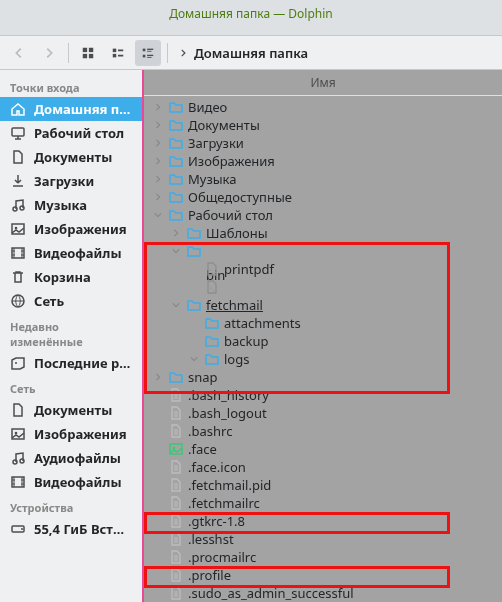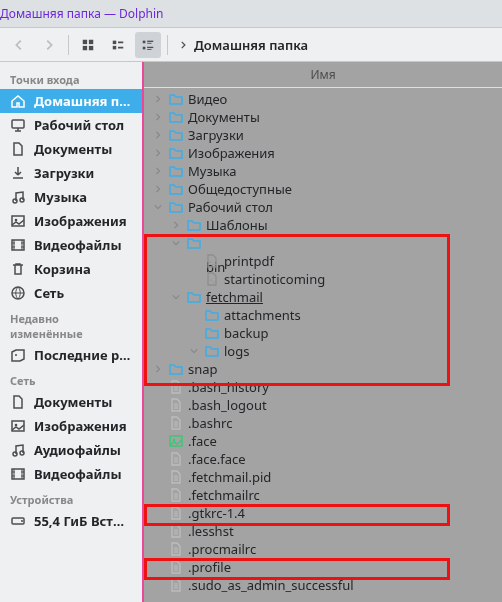--- a/index.html
+++ b/index.html
@@ -1,17 +1,17 @@
 <!DOCTYPE html>
 <html><head>
 <meta charset="utf-8">
 <style>
   * { box-sizing: border-box; margin: 0; padding: 0; }
   body { font-family: "Noto Sans", "Segoe UI", sans-serif; font-size: 13px; color: #232629; background: #eff0f1; width: 502px; height: 602px; overflow: hidden; }
-  .titlebar { height: 28px; line-height: 28px; text-align: left; background: #dde1e4; font-size: 12px; color: #6d28d9; border-bottom: 1px solid #c5c9cc; }
+  .titlebar { height: 36px; line-height: 28px; text-align: center; background: #dde1e4; font-size: 12px; color: #4d7c0f; border-bottom: 1px solid #c5c9cc; }
   .toolbar { height: 34px; display: flex; align-items: center; padding: 0 6px; gap: 4px; border-bottom: 1px solid #c5c9cc; }
   .tb-btn { width: 26px; height: 26px; display: flex; align-items: center; justify-content: center; border-radius: 3px; color: #4d4d4d; }
   .tb-btn.disabled { color: #bdbdbd; }
   .tb-btn.active { background: #cfd3d7; }
   .tb-sep { width: 1px; height: 20px; background: #c5c9cc; margin: 0 2px; }
   .tb-chev { margin-left: 4px; color: #4d4d4d; }
   .breadcrumb { font-weight: 600; font-size: 13px; margin-left: 2px; }
   .main { display: flex; height: calc(602px - 28px - 34px); }
   .sidebar { width: 144px; background: #eff0f1; border-right: 2px solid #ec4899; padding-top: 4px; overflow:hidden;font-weight:bold; }
   .sb-section { font-size: 11px; color: #888; padding: 6px 10px 2px; }
@@ -369,21 +369,20 @@
         </div>
         <div class="tree-row">
           <span class="indent" style="width: 46px;"></span>
           <span class="tw"></span>
           <span class="fic">
             <svg width="16" height="16" viewBox="0 0 16 16">
               <path d="M4 2h5l3 3v9H4z" fill="none" stroke="#8e8e8e" stroke-width="1.3"></path>
               <text x="5" y="11" font-size="6" fill="#8e8e8e">&gt;_</text>
             </svg>
           </span>
-          <span>startinoticoming</span>
         </div>
         <div class="tree-row">
           <span class="indent" style="width: 28px;"></span>
           <span class="tw">
             <svg width="8" height="8" viewBox="0 0 10 10">
               <path d="M1 3l4 4 4-4" fill="none" stroke="#888" stroke-width="1.5"></path>
             </svg>
           </span>
           <span class="fic">
             <svg width="16" height="16" viewBox="0 0 16 16">
@@ -487,21 +486,21 @@
         </div>
         <div class="tree-row">
           <span class="indent" style="width: 10px;"></span>
           <span class="tw"></span>
           <span class="fic">
             <svg width="16" height="16" viewBox="0 0 16 16">
               <path d="M4 2h5l3 3v9H4z" fill="none" stroke="#bdbdbd" stroke-width="1.3"></path>
               <path d="M6 7h4M6 9h4M6 11h4" stroke="#bdbdbd" stroke-width="1"></path>
             </svg>
           </span>
-          <span>.face.face</span>
+          <span>.face.icon</span>
         </div>
         <div class="tree-row">
           <span class="indent" style="width: 10px;"></span>
           <span class="tw"></span>
           <span class="fic">
             <svg width="16" height="16" viewBox="0 0 16 16">
               <path d="M4 2h5l3 3v9H4z" fill="none" stroke="#bdbdbd" stroke-width="1.3"></path>
               <path d="M6 7h4M6 9h4M6 11h4" stroke="#bdbdbd" stroke-width="1"></path>
             </svg>
           </span>
@@ -520,21 +519,21 @@
         </div>
         <div class="tree-row">
           <span class="indent" style="width: 10px;"></span>
           <span class="tw"></span>
           <span class="fic">
             <svg width="16" height="16" viewBox="0 0 16 16">
               <path d="M4 2h5l3 3v9H4z" fill="none" stroke="#bdbdbd" stroke-width="1.3"></path>
               <path d="M6 7h4M6 9h4M6 11h4" stroke="#bdbdbd" stroke-width="1"></path>
             </svg>
           </span>
-          <span>.gtkrc-1.4</span>
+          <span>.gtkrc-1.8</span>
         </div>
         <div class="tree-row">
           <span class="indent" style="width: 10px;"></span>
           <span class="tw"></span>
           <span class="fic">
             <svg width="16" height="16" viewBox="0 0 16 16">
               <path d="M4 2h5l3 3v9H4z" fill="none" stroke="#bdbdbd" stroke-width="1.3"></path>
               <path d="M6 7h4M6 9h4M6 11h4" stroke="#bdbdbd" stroke-width="1"></path>
             </svg>
           </span>

